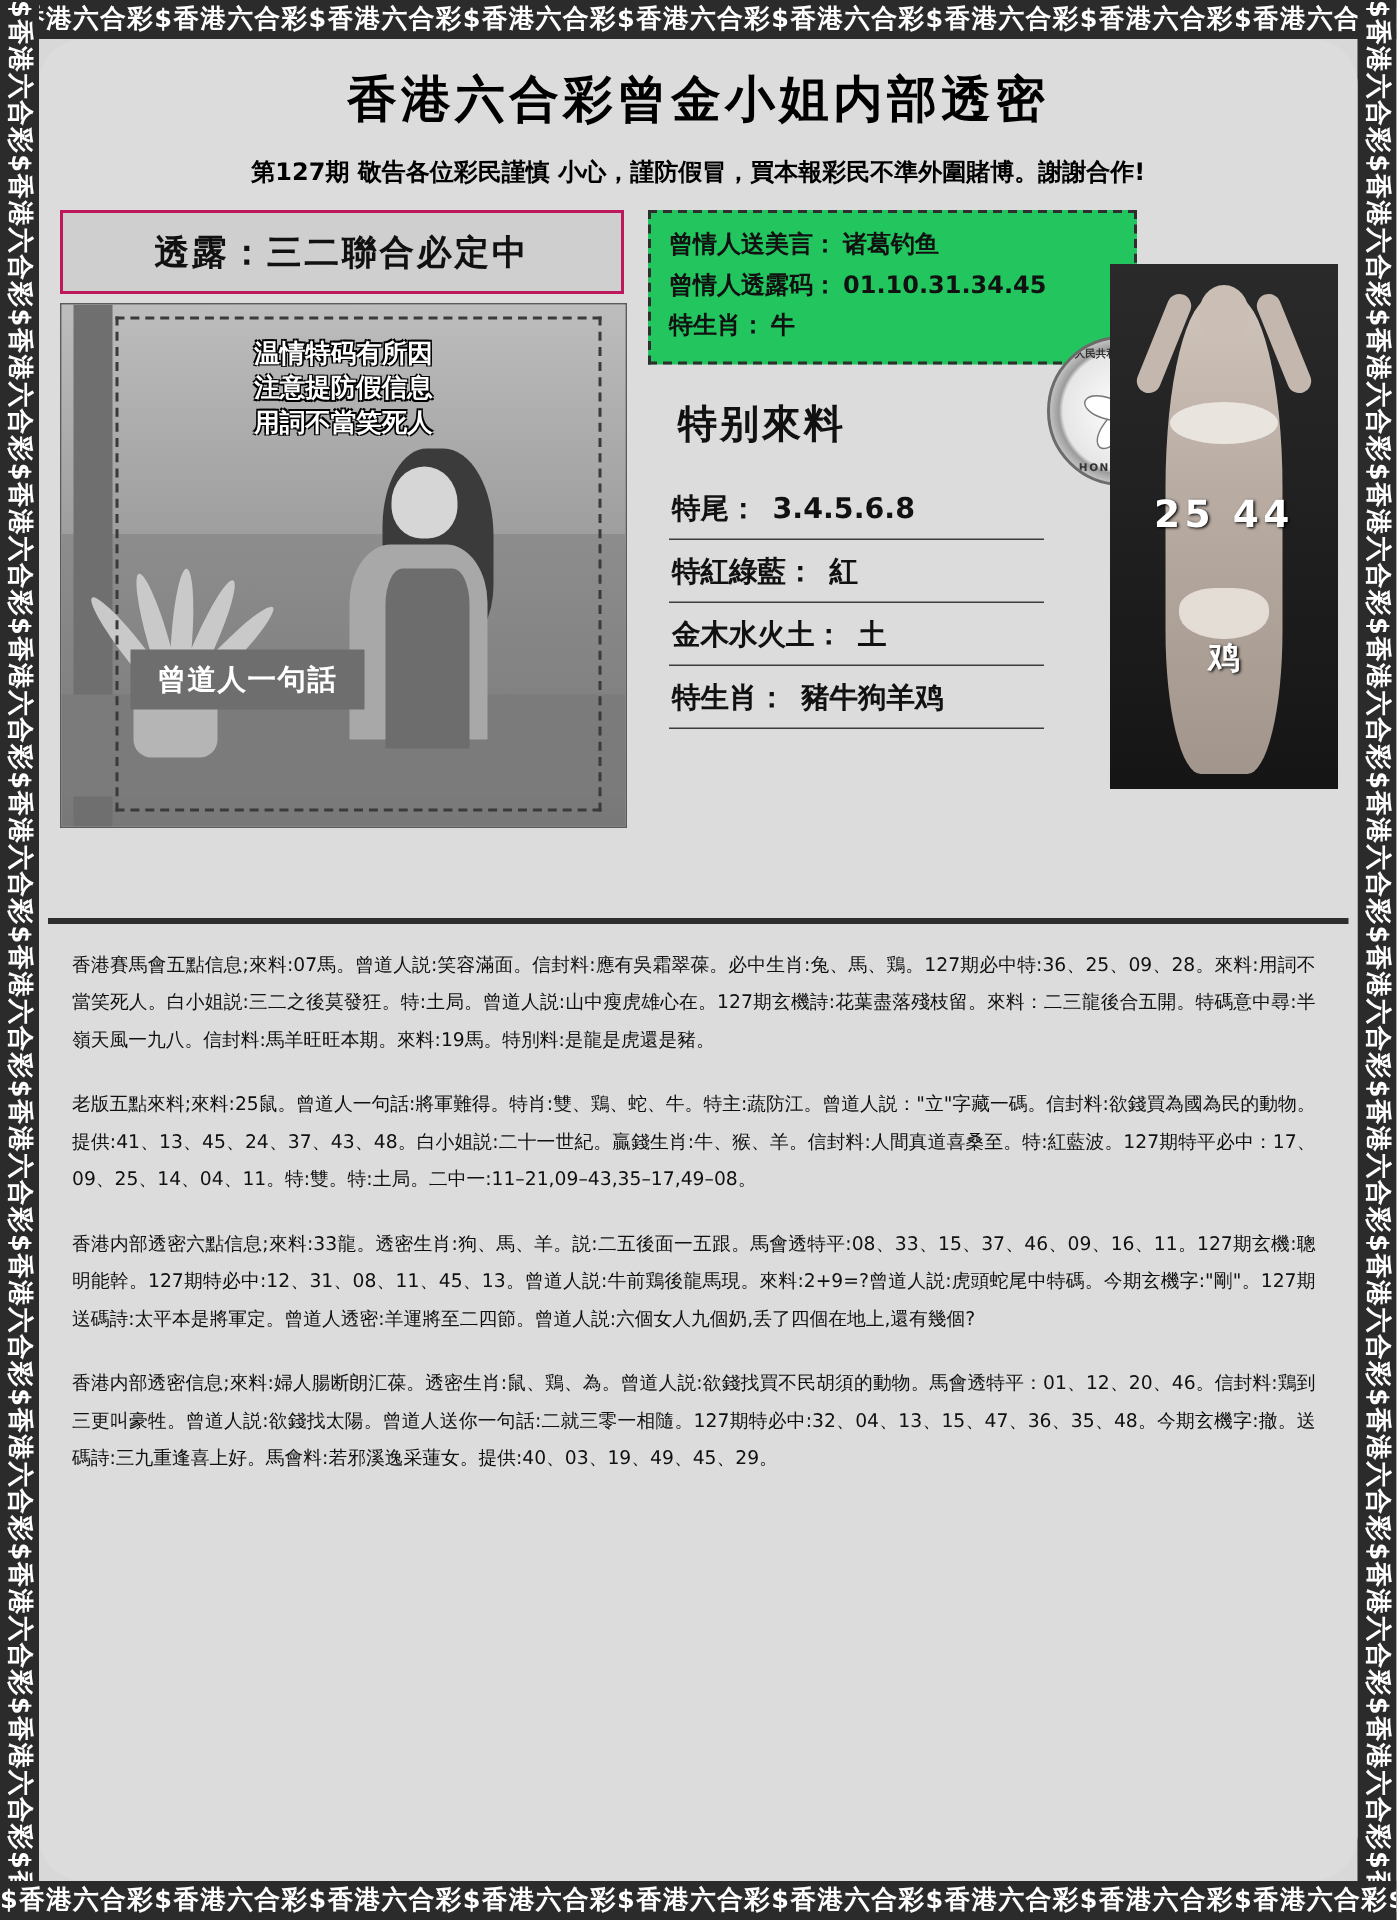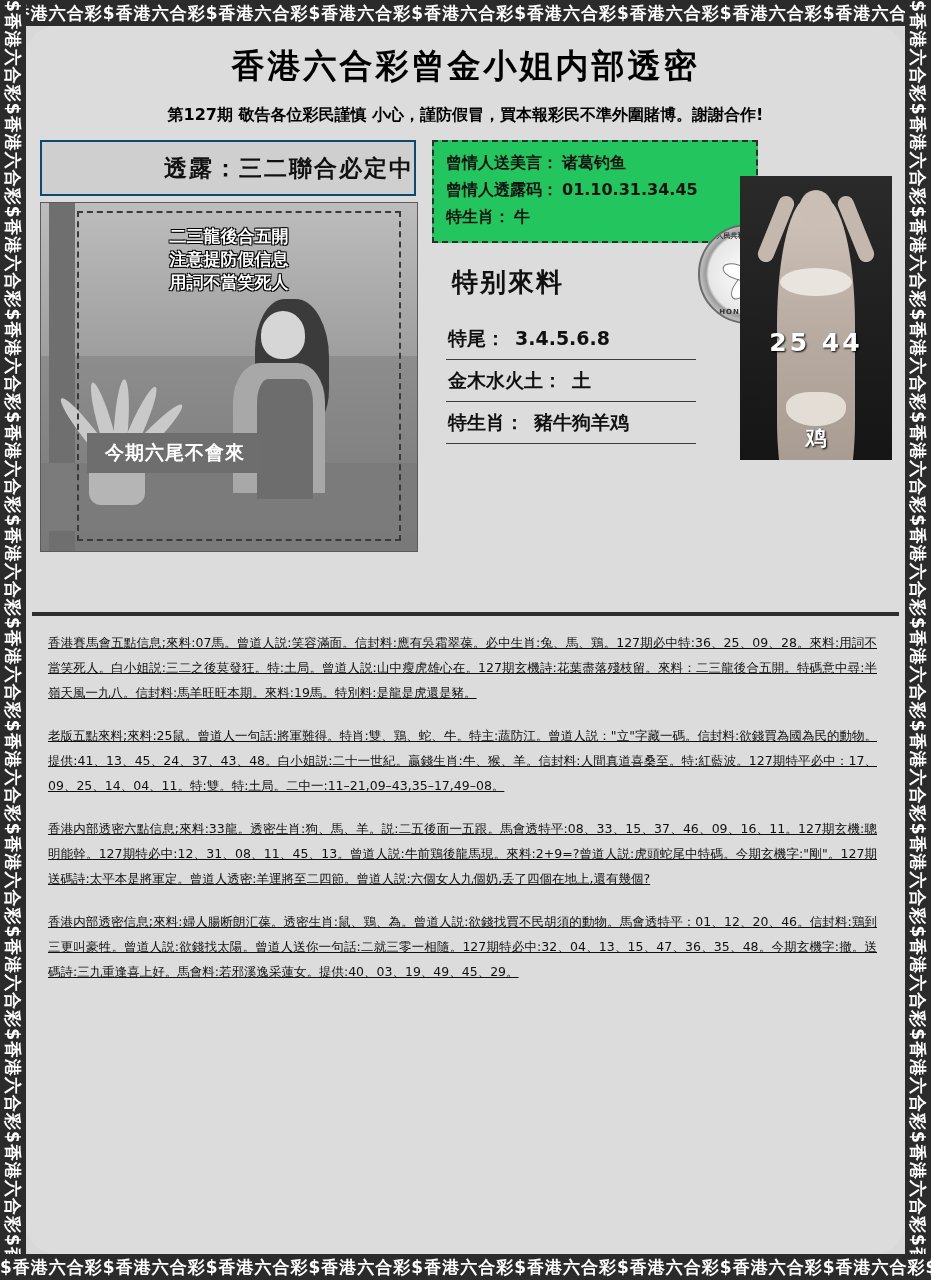--- a/index.html
+++ b/index.html
@@ -88,26 +88,26 @@
     position: relative;
     height: 470px;
   }
   .left-col {
     position: absolute;
     left: 14px;
     top: 4px;
     width: 376px;
   }
   .reveal-box {
-    border: 2px solid #0c4a6e;
+    border: 2px solid #be185d;
     background: #cfcfcf;
     height: 52px;
     display: flex;
     align-items: center;
-    justify-content: flex-end;
+    justify-content: center;
     font-size: 23px;
     font-weight: bold;
     letter-spacing: 2px;
   }
   .comic {
     margin-top: 6px;
     position: relative;
     width: 376px;
     height: 348px;
     background: linear-gradient(160deg,#8f8f8f 0%,#a5a5a5 40%,#8a8a8a 100%);
@@ -267,21 +267,21 @@
     white-space: nowrap;
   }
   .stat-row .label { }
   .stat-row .value { margin-left: 10px; text-align: center; }
   
   .photo {
     position: absolute;
     right: 0;
     top: 36px;
     width: 152px;
-    height: 284px;
+    height: 350px;
     background: linear-gradient(180deg,#2a2a2a 0%,#151515 100%);
     overflow: hidden;
   }
   .photo .body {
     position: absolute; left: 50%; top: 22px; transform: translateX(-50%);
     width: 78px; height: 318px;
     background: linear-gradient(180deg,#cfc4bb 0%,#b9aca2 40%,#a2958b 100%);
     border-radius: 40% 40% 30% 30%;
   }
   .photo .head {
@@ -318,21 +318,20 @@
     height: 4px;
     background: #2e2e2e;
     margin: 6px 6px 0 6px;
   }
   
   .body-text {
     padding: 14px 28px 0 22px;
     font-size: 12.5px;
     line-height: 2.0;
     color: #101010;
-    text-decoration: underline;
   }
   .body-text p {
     margin: 0 0 18px 0;
     text-align: justify;
   }
 </style>
 </head>
 <body>
 
 <div class="page">
@@ -378,25 +377,25 @@
             <div class="leaf" style="transform:rotate(24deg)"></div>
             <div class="leaf" style="transform:rotate(44deg)"></div>
             <div class="pot"></div>
           </div>
           <div class="figure-hair"></div>
           <div class="figure-head"></div>
           <div class="figure-body"></div>
           <div class="figure-robe"></div>
           <div class="dash"></div>
           <div class="overlay-text">
-            <div>二三龍後合五開</div>
+            <div>温情特码有所因</div>
             <div>注意提防假信息</div>
             <div>用詞不當笑死人</div>
           </div>
-          <div class="comic-banner">今期六尾不會來</div>
+          <div class="comic-banner">曾道人一句話</div>
         </div>
       </div>
 
       <div class="right-col">
 
         <div class="dashed-box">
           <div class="row">
             <span>曾情人送美言：</span><span class="val">诸葛钓鱼</span>
           </div>
           <div class="row">
@@ -419,20 +418,23 @@
             <div class="petal" style="transform:rotate(144deg)"></div>
             <div class="petal" style="transform:rotate(216deg)"></div>
             <div class="petal" style="transform:rotate(288deg)"></div>
           </div>
           <div class="ring-text-bottom">HONG KONG</div>
         </div>
 
         <div class="stat-list">
           <div class="stat-row">
             <span class="label">特尾：</span><span class="value">3.4.5.6.8</span>
+          </div>
+          <div class="stat-row">
+            <span class="label">特紅綠藍：</span><span class="value">紅</span>
           </div>
           <div class="stat-row">
             <span class="label">金木水火土：</span><span class="value">土</span>
           </div>
           <div class="stat-row">
             <span class="label">特生肖：</span><span class="value">豬牛狗羊鸡</span>
           </div>
         </div>
 
         <div class="photo">

